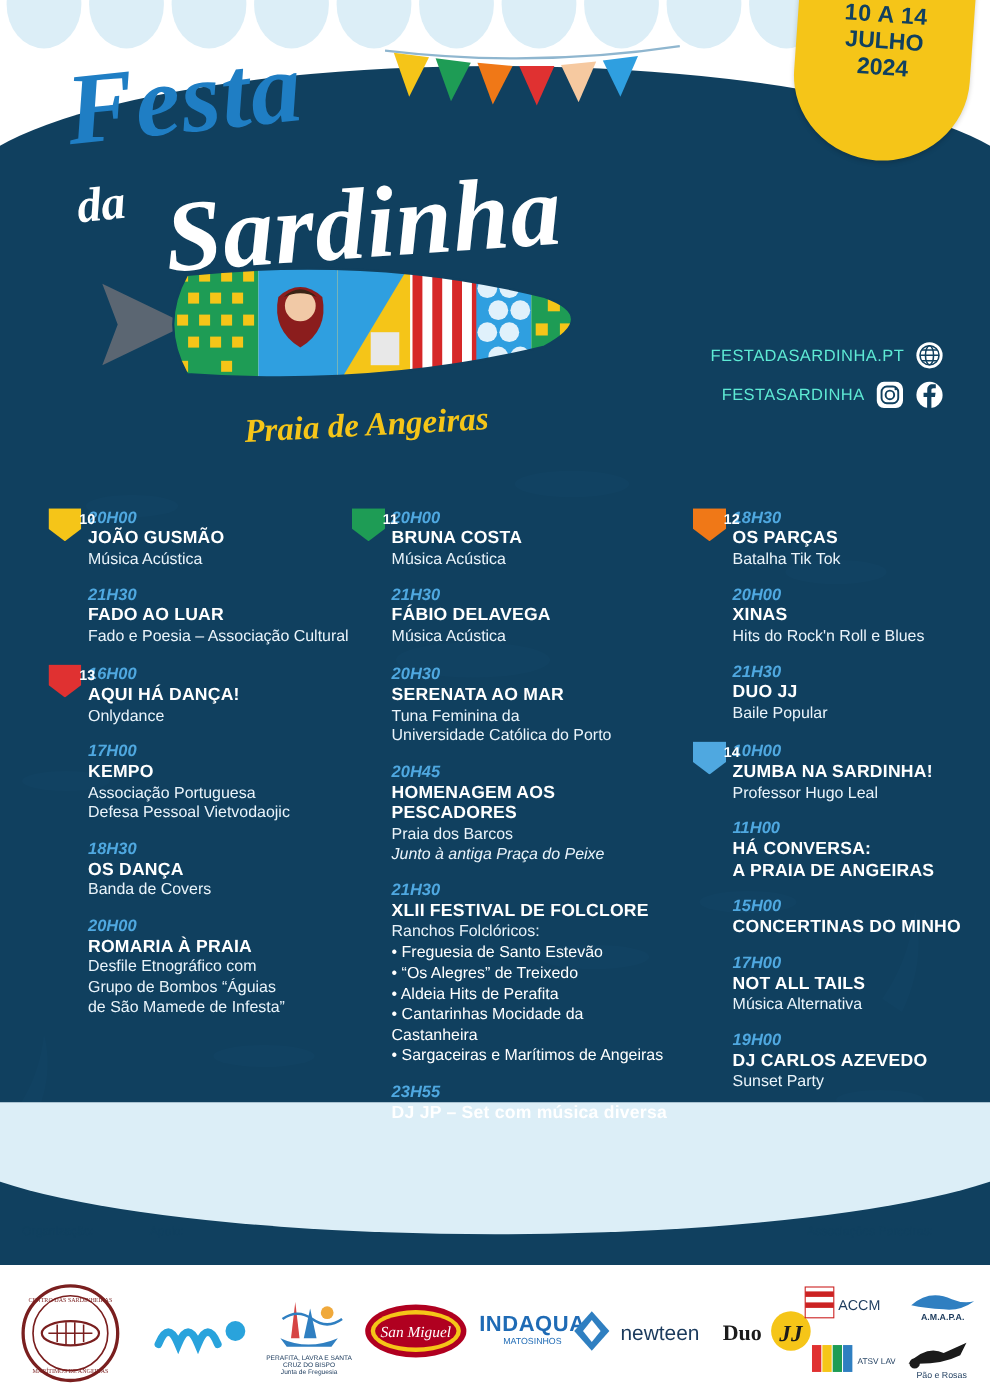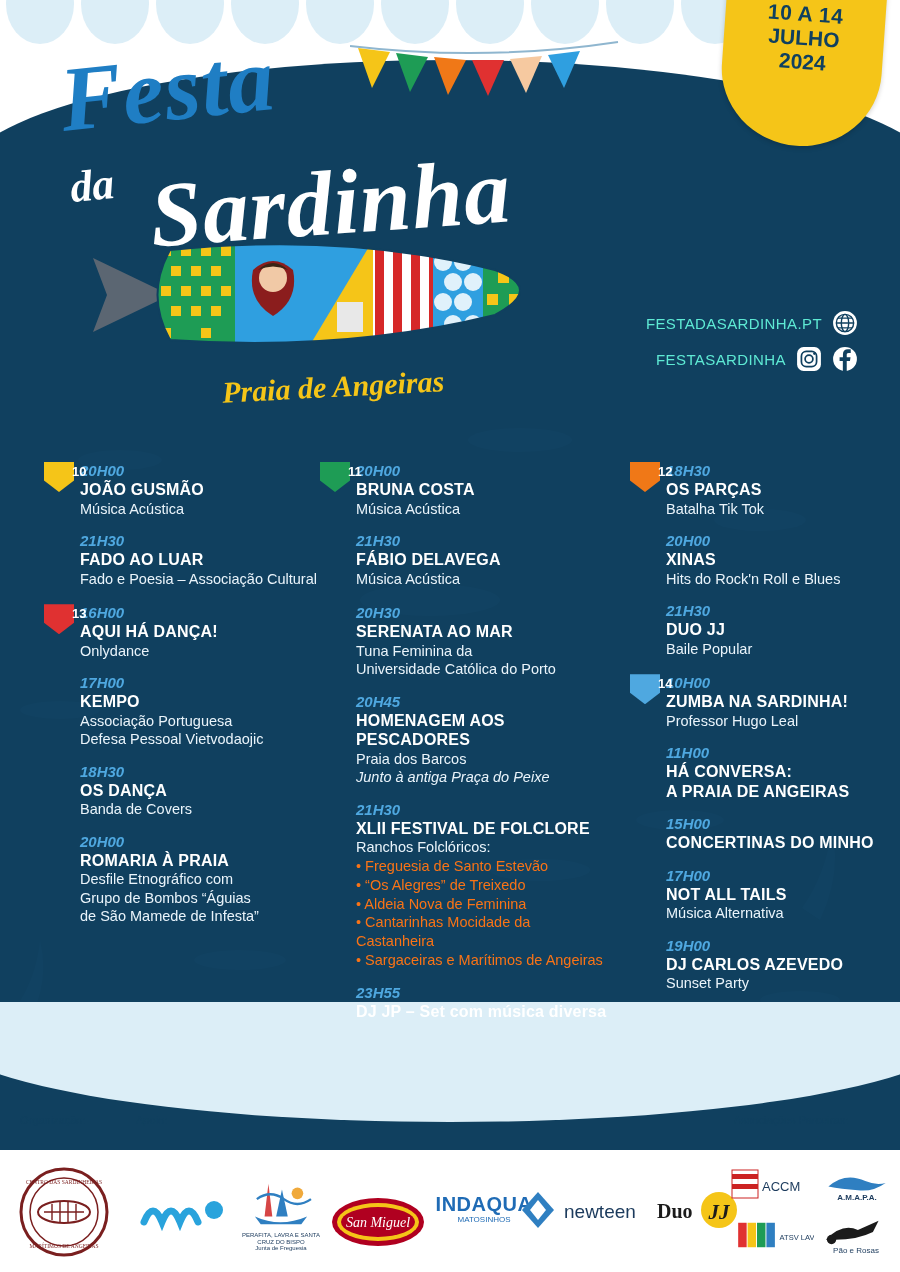--- a/index.html
+++ b/index.html
@@ -160,21 +160,21 @@
   .daymark .num {
     position:absolute; left:0; top:2px; width:30px;
     text-align:center; font-size:13px; font-weight:bold; color:#ffffff;padding-left:28px;
   }
 
   .entry { margin-bottom: 14px; }
   .time { color:#4fa8e0; font-size:15px; font-style:italic; font-weight:bold; margin-bottom:1px; }
   .act { font-size:16px; font-weight:bold; letter-spacing:.2px; line-height:1.22; }
   .desc { font-size:14.5px; line-height:1.28; color:#eaf4fb; }
   .desc.italic { font-style: italic; }
-  .bullets { font-size:14.5px; line-height:1.30; color:#f97316; }
+  .bullets { font-size:14.5px; line-height:1.30; color:#ffffff; }
 
   
   .daygroup { position:relative; margin-bottom: 16px; }
   .daygroup .marker { position:absolute; left:0; top:0; }
   .daygroup .content { padding-left: 36px; margin-top: 12px; }
   .daygroup.nomarker .content { padding-left: 36px; }
 
   
   .foot-labels {
     position:absolute; bottom: 128px; left:0; width:900px; height:30px; z-index:8;
@@ -434,21 +434,21 @@
               <div class="act">HOMENAGEM AOS PESCADORES</div>
               <div class="desc">Praia dos Barcos</div>
               <div class="desc italic">Junto à antiga Praça do Peixe</div>
             </div>
             <div class="entry">
               <div class="time">21H30</div>
               <div class="act">XLII FESTIVAL DE FOLCLORE</div>
               <div class="desc">Ranchos Folclóricos:</div>
               <div class="bullets">• Freguesia de Santo Estevão</div>
               <div class="bullets">• “Os Alegres” de Treixedo</div>
-              <div class="bullets">• Aldeia Nova de Feminina</div>
+              <div class="bullets">• Aldeia Hits de Perafita</div>
               <div class="bullets">• Cantarinhas Mocidade da Castanheira</div>
               <div class="bullets">• Sargaceiras e Marítimos de Angeiras</div>
             </div>
             <div class="entry">
               <div class="time">23H55</div>
               <div class="act">DJ JP – Set com música diversa</div>
             </div>
           </div>
         </div>
       </div>
@@ -535,21 +535,21 @@
       <svg viewBox="0 0 86 60" width="86" height="58">
         <path d="M30 10 l4 34 h-8 z" fill="#d64545"></path>
         <path d="M44 16 l6 28 h-12 z" fill="#2f7fc1"></path>
         <path d="M18 26 q14 -10 28 0 q14 10 28 0" fill="none" stroke="#2f7fc1" stroke-width="2.4"></path>
         <path d="M16 44 q26 12 54 0 l-6 8 H22 z" fill="#2f7fc1"></path>
         <circle cx="60" cy="20" r="6" fill="#f0a93b"></circle>
       </svg>
       <div class="logo-txt" style="font-size:6px;">PERAFITA, LAVRA E SANTA CRUZ DO BISPO<br>Junta de Freguesia</div>
     </div>
 
-    <div class="logo" style="left:330px;top:40px;width:96px;height:56px;">
+    <div class="logo" style="left:330px;top:28px;width:96px;height:56px;">
       <svg viewBox="0 0 96 56" width="96" height="56">
         <ellipse cx="48" cy="28" rx="46" ry="24" fill="#b00020"></ellipse>
         <ellipse cx="48" cy="28" rx="41" ry="19" fill="#f5c518"></ellipse>
         <ellipse cx="48" cy="28" rx="37" ry="15" fill="#b00020"></ellipse>
         <text x="48" y="33" font-size="14" fill="#ffffff" text-anchor="middle" font-family="Liberation Serif, serif" font-style="italic">San Miguel</text>
       </svg>
     </div>
 
     <div class="logo" style="left:430px;top:32px;width:108px;height:46px;flex-direction:column;">
       <div style="font-size:20px;font-weight:bold;color:#1f6bb5;letter-spacing:.5px;">INDAQUA</div>

